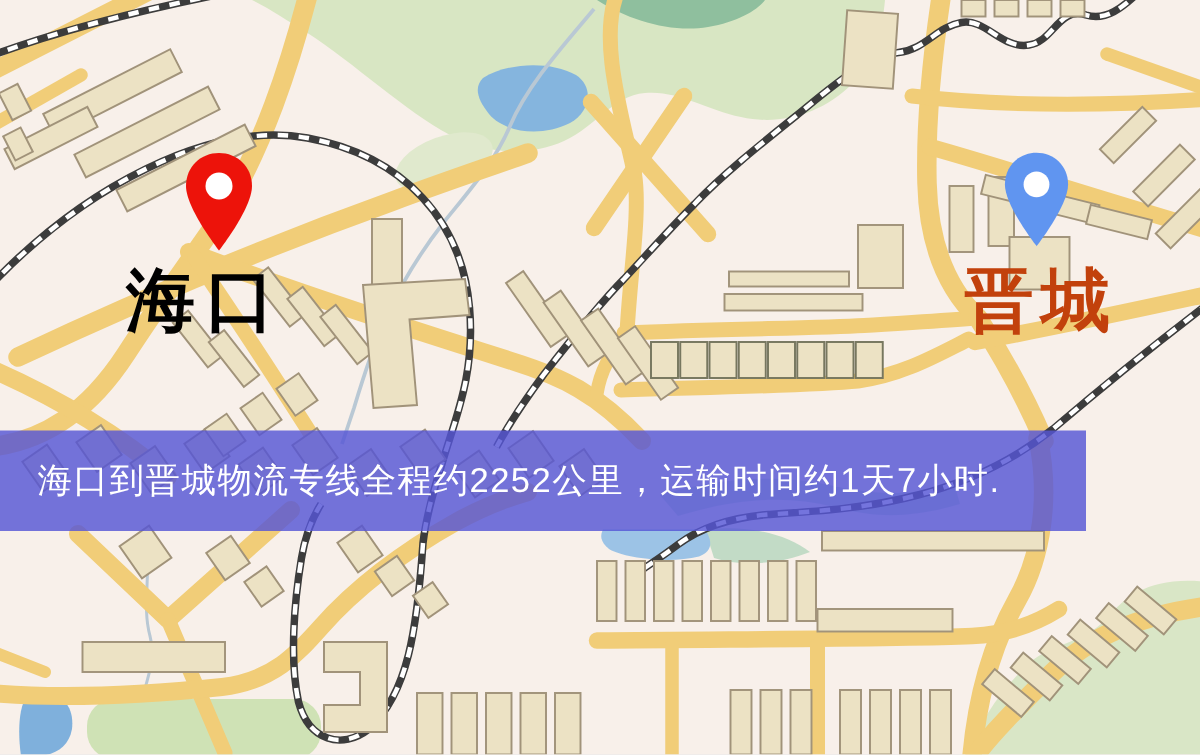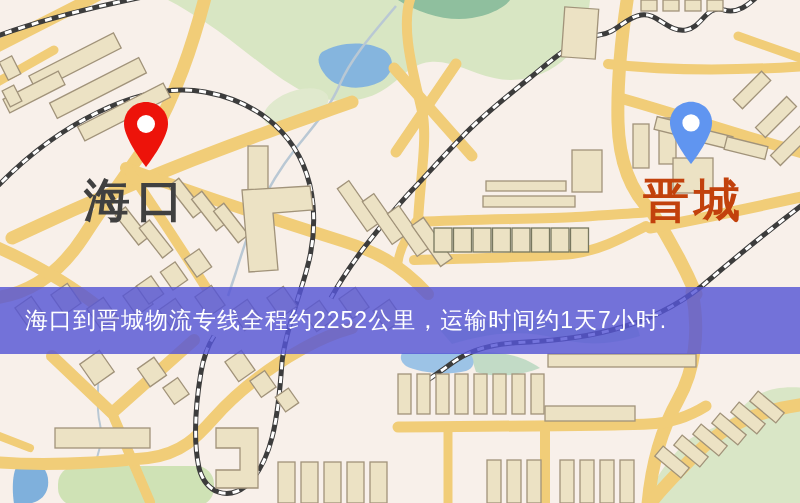--- a/index.html
+++ b/index.html
@@ -13,21 +13,21 @@
   .pin svg{display:block;width:100%;height:100%;}
   .pin-origin{left:120px;top:99px;width:52px;height:70px;}
   .pin-destination{left:664px;top:99px;width:54px;height:67px;}
   .city-label{
     position:absolute;font-size:46px;font-weight:bold;line-height:46px;
     letter-spacing:7px;white-space:nowrap;
   }
   .label-origin{left:84px;top:177px;}
   .label-destination{left:643px;top:177px;letter-spacing:5px;}
   .banner{
-    position:absolute;left:0;top:287px;width:800px;height:67px;
+    position:absolute;left:0;top:287px;width:724px;height:67px;
     display:flex;align-items:center;box-sizing:border-box;padding-left:25px;
   }
   .banner span{
     color:#ffffff;font-size:23px;font-weight:500;letter-spacing:1px;white-space:nowrap;
   }
 </style>
 </head>
 <body>
 
 <div class="stage">
@@ -217,20 +217,20 @@
     </svg>
   </div>
 
   <div class="pin pin-destination">
     <svg viewBox="0 0 52 70">
       <path d="M26,68 C26,68 4,40 4,25 C4,12 14,3 26,3 C38,3 48,12 48,25 C48,40 26,68 26,68 Z" fill="#6095f0"></path>
       <circle cx="26" cy="25" r="9" fill="#ffffff"></circle>
     </svg>
   </div>
 
-  <div class="city-label label-origin" style="color: #404040;">海口</div>
+  <div class="city-label label-origin" style="color: #000000;">海口</div>
   <div class="city-label label-destination" style="color: #c2410c;">晋城</div>
 
   <div class="banner" style="background-color: rgba(86, 86, 214, 0.82);">
     <span style="color: rgb(255, 255, 255);">海口到晋城物流专线全程约2252公里，运输时间约1天7小时.</span>
   </div>
 
 </div>
 
 </body></html>

